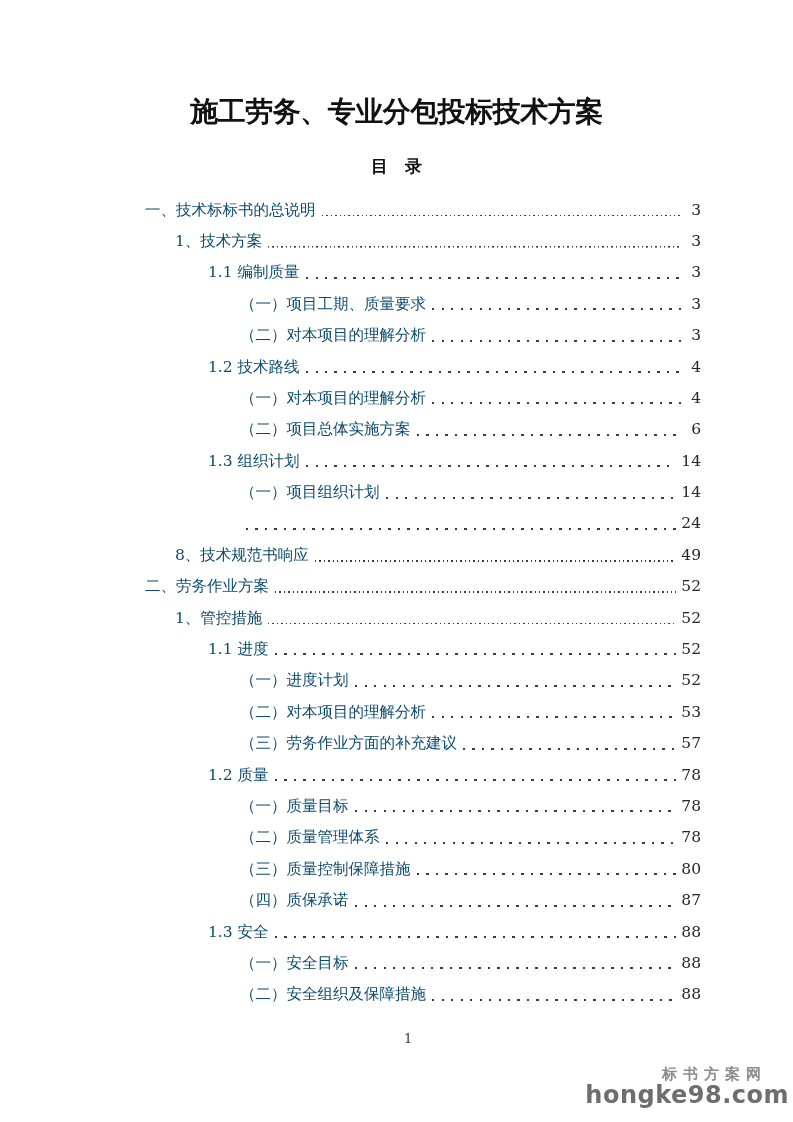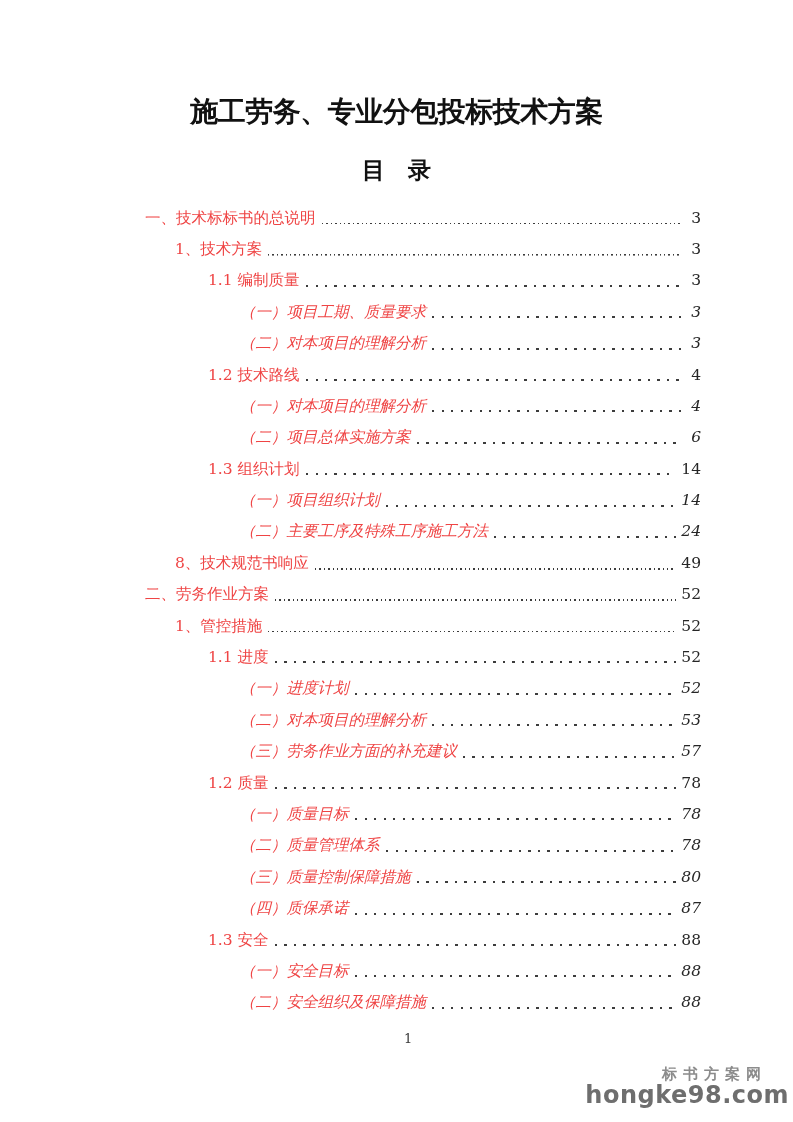--- a/index.html
+++ b/index.html
@@ -21,42 +21,42 @@
     font-size: 28px;
     letter-spacing: -0.5px;
     color: #111111;
   }
   .toc-heading {
     margin: 0;
     padding-top: 24px;
     text-align: center;
     font-family: Liberation Serif, serif;
     font-weight: 700;
-    font-size: 23px;
+    font-size: 17px;
     color: #111111;
   }
   .toc-list {
     margin-top: 15px;
     margin-left: 145px;
     width: 556px;
   }
   .toc-row {
     display: flex;
     align-items: flex-end;
     height: 31.4px;
     box-sizing: border-box;
     padding-bottom: 5px;
     font-size: 15.5px;
     line-height: 1.15;
   }
   .toc-row.lvl0 { padding-left: 0; }
   .toc-row.lvl1 { padding-left: 30px; }
   .toc-row.lvl2 { padding-left: 63px; }
-  .toc-row.lvl3 { padding-left: 95px; font-style: italic; }
-  .toc-label { white-space: nowrap; color: #ef4444; }
+  .toc-row.lvl3 { padding-left: 95px; }
+  .toc-label { white-space: nowrap; color: #0c4a6e; }
   .toc-leader {
     flex: 1;
     align-self: flex-end;
     height: 3px;
     margin: 0 5px 3px 6px;
     background-repeat: repeat-x;
     background-position: left bottom;
   }
   .toc-row.dense .toc-leader {
     background-image: repeating-linear-gradient(to right,
@@ -157,21 +157,20 @@
         <span class="toc-label">1.3 组织计划</span>
         <span class="toc-leader"></span>
         <span class="toc-page">14</span>
       </div>
       <div class="toc-row lvl3 spaced">
         <span class="toc-label">（一）项目组织计划</span>
         <span class="toc-leader"></span>
         <span class="toc-page">14</span>
       </div>
       <div class="toc-row lvl3 spaced">
-        <span class="toc-label">（二）主要工序及特殊工序施工方法</span>
         <span class="toc-leader"></span>
         <span class="toc-page">24</span>
       </div>
       <div class="toc-row lvl1 dense">
         <span class="toc-label">8、技术规范书响应</span>
         <span class="toc-leader"></span>
         <span class="toc-page">49</span>
       </div>
       <div class="toc-row lvl0 dense">
         <span class="toc-label">二、劳务作业方案</span>

